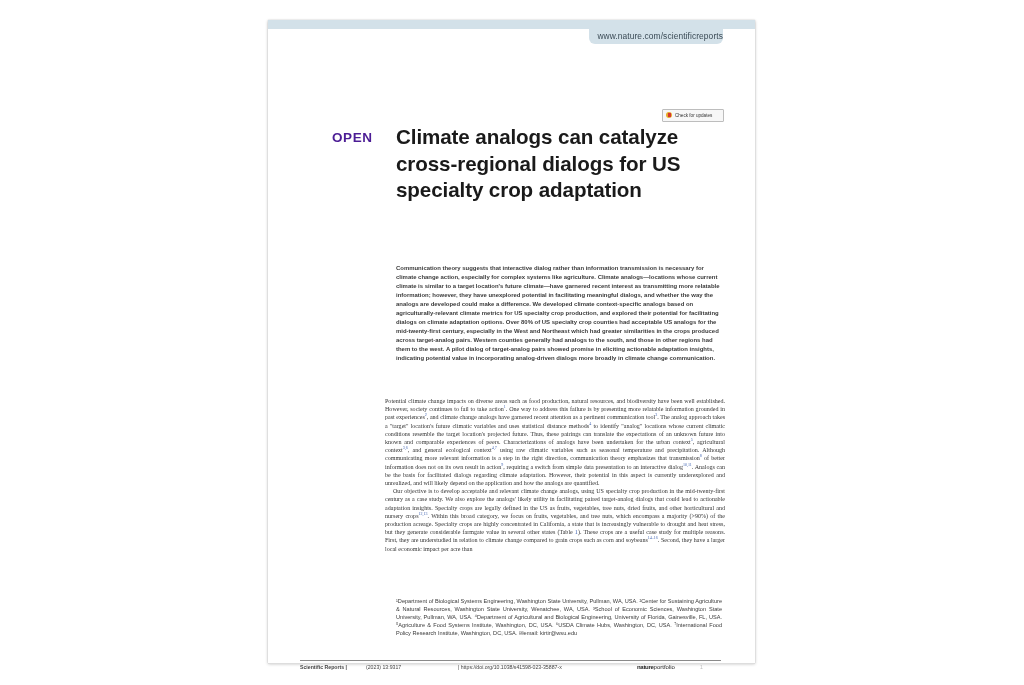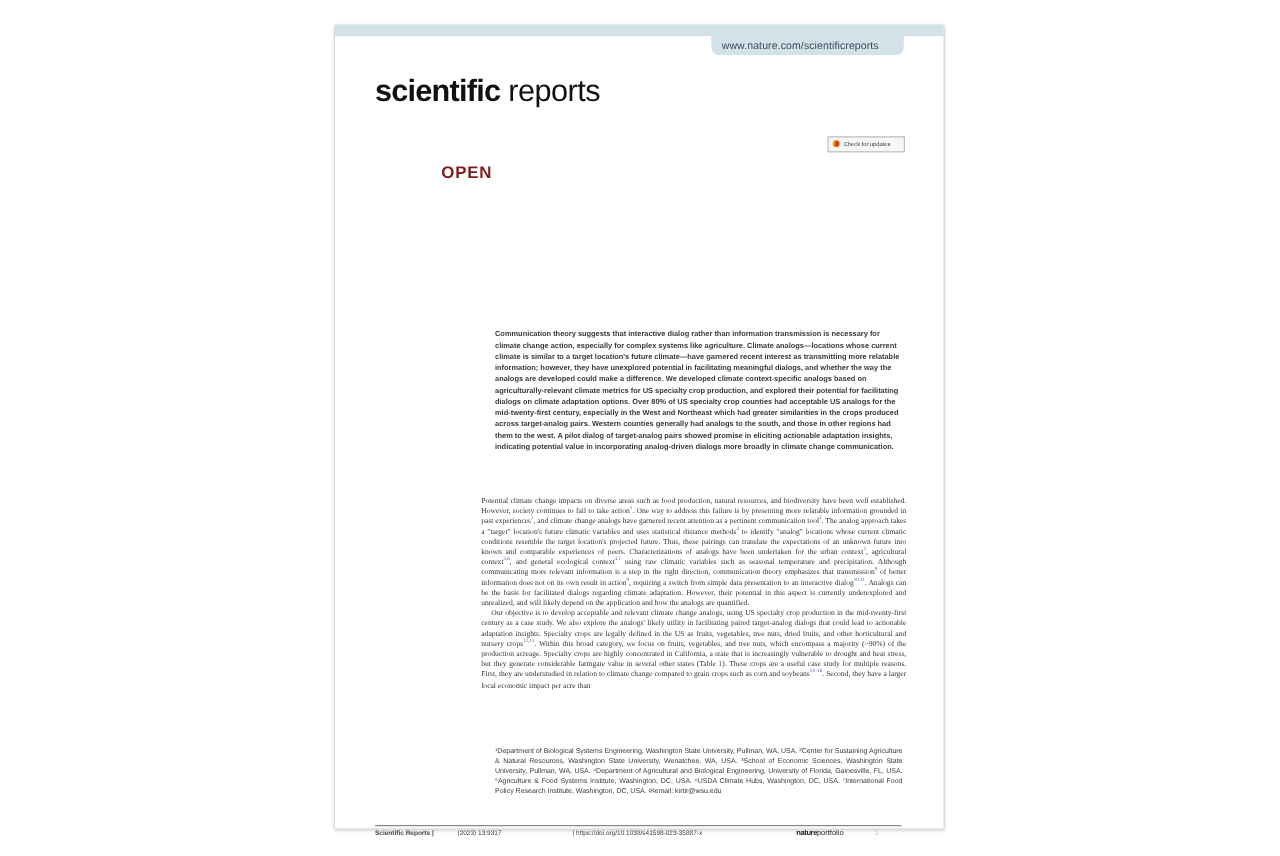--- a/index.html
+++ b/index.html
@@ -9,21 +9,21 @@
   }
   .page {
     position: absolute; left: 268px; top: 20px; width: 487px; height: 643px;
     background: #ffffff;
     box-shadow: 0 1px 3px rgba(0,0,0,0.25), 0 0 1px rgba(0,0,0,0.2);
   }
   .topbar {
     position: absolute; left: 0; top: 0; width: 100%; height: 9px; background: #d3e1e9;
   }
   .url-tab {
-    position: absolute; right: 32px; top: 9px; height: 15px; padding: 0 20px 0 8px;
+    position: absolute; right: 32px; top: 9px; height: 15px; padding: 0 0 0 8px;
     background: #d3e1e9; border-bottom-left-radius: 6px; border-bottom-right-radius: 6px;
     font-size: 8.4px; color: #3a4a55; line-height: 14px; letter-spacing: 0.1px;
   }
   .journal-logo {
     position: absolute; left: 32px; top: 40px; font-size: 24.5px; color: #111;
     letter-spacing: -0.4px; white-space: nowrap;
   }
   .journal-logo .bold { font-weight: bold; letter-spacing: -0.6px; }
   .updates-badge {
     position: absolute; left: 394px; top: 89px; width: 60px; height: 11px;
@@ -31,21 +31,21 @@
     font-size: 4.6px; line-height: 11px; color: #333; white-space: nowrap;
   }
   .updates-badge .badge-icon {
     display: inline-block; width: 6px; height: 6px; margin: 0 3px 0 3px; vertical-align: middle;
     border-radius: 50%; background: #e7ad2b; position: relative; top: -1px;
   }
   .updates-badge .badge-icon::after {
     content: ""; position: absolute; left: 1.5px; top: 1px; width: 3px; height: 4px; background: #d6382f;
   }
   .open-label {
-    position: absolute; left: 85px; top: 110px; font-size: 13.5px; font-weight: bold; color: #7f1d1d;
+    position: absolute; left: 64px; top: 110px; font-size: 13.5px; font-weight: bold; color: #4c1d95;
     letter-spacing: 0.6px;
   }
   .title {
     position: absolute; left: 128px; top: 104px; width: 330px; font-size: 20.6px; line-height: 26.5px;
     font-weight: bold; color: #1a1a1a; letter-spacing: -0.1px;
   }
   .authors {
     position: absolute; left: 128px; top: 187px; width: 330px; font-size: 7.3px; line-height: 11.2px;
     font-weight: bold; color: #333;
   }
@@ -78,27 +78,27 @@
   .f-pageno { left: 400px; color: #bbb; }
   .bottom-shadow { position: absolute; left: 0; bottom: -1px; width: 100%; height: 1px; background: #ddd; }
 </style>
 </head>
 <body>
 
 <div class="page">
   <div class="topbar"></div>
   <div class="url-tab">www.nature.com/scientificreports</div>
 
-  <div class="journal-logo"><span class="bold">scientific</span><span> reports</span></div>
 
   <div class="updates-badge">
     <span class="badge-icon"></span><span>Check for updates</span>
   </div>
 
   <div class="open-label">OPEN</div>
+  <div class="title">Climate analogs can catalyze cross-regional dialogs for US specialty crop adaptation</div>
   <div class="abstract">Communication theory suggests that interactive dialog rather than information transmission is necessary for climate change action, especially for complex systems like agriculture. Climate analogs—locations whose current climate is similar to a target location's future climate—have garnered recent interest as transmitting more relatable information; however, they have unexplored potential in facilitating meaningful dialogs, and whether the way the analogs are developed could make a difference. We developed climate context-specific analogs based on agriculturally-relevant climate metrics for US specialty crop production, and explored their potential for facilitating dialogs on climate adaptation options. Over 80% of US specialty crop counties had acceptable US analogs for the mid-twenty-first century, especially in the West and Northeast which had greater similarities in the crops produced across target-analog pairs. Western counties generally had analogs to the south, and those in other regions had them to the west. A pilot dialog of target-analog pairs showed promise in eliciting actionable adaptation insights, indicating potential value in incorporating analog-driven dialogs more broadly in climate change communication.</div>
 
   <div class="body-text">
     <p><span>Potential climate change impacts on diverse areas such as food production, natural resources, and biodiversity have been well established. However, society continues to fail to take action</span><sup class="ref">1</sup><span>. One way to address this failure is by presenting more relatable information grounded in past experiences</span><sup class="ref">2</sup><span>, and climate change analogs have garnered recent attention as a pertinent communication tool</span><sup class="ref">3</sup><span>. The analog approach takes a "target" location's future climatic variables and uses statistical distance methods</span><sup class="ref">4</sup><span> to identify "analog" locations whose current climatic conditions resemble the target location's projected future. Thus, these pairings can translate the expectations of an unknown future into known and comparable experiences of peers. Characterizations of analogs have been undertaken for the urban context</span><sup class="ref">5</sup><span>, agricultural context</span><sup class="ref">3,6</sup><span>, and general ecological context</span><sup class="ref">4,7</sup><span> using raw climatic variables such as seasonal temperature and precipitation. Although communicating more relevant information is a step in the right direction, communication theory emphasizes that transmission</span><sup class="ref">8</sup><span> of better information does not on its own result in action</span><sup class="ref">9</sup><span>, requiring a switch from simple data presentation to an interactive dialog</span><sup class="ref">10,11</sup><span>. Analogs can be the basis for facilitated dialogs regarding climate adaptation. However, their potential in this aspect is currently underexplored and unrealized, and will likely depend on the application and how the analogs are quantified.</span></p>
     <p><span>Our objective is to develop acceptable and relevant climate change analogs, using US specialty crop production in the mid-twenty-first century as a case study. We also explore the analogs' likely utility in facilitating paired target-analog dialogs that could lead to actionable adaptation insights. Specialty crops are legally defined in the US as fruits, vegetables, tree nuts, dried fruits, and other horticultural and nursery crops</span><sup class="ref">12,13</sup><span>. Within this broad category, we focus on fruits, vegetables, and tree nuts, which encompass a majority (&gt;90%) of the production acreage. Specialty crops are highly concentrated in California, a state that is increasingly vulnerable to drought and heat stress, but they generate considerable farmgate value in several other states (Table </span><span class="ref-inline" style="color:#3a5fb0">1</span><span>). These crops are a useful case study for multiple reasons. First, they are understudied in relation to climate change compared to grain crops such as corn and soybeans</span><sup class="ref">14–16</sup><span>. Second, they have a larger local economic impact per acre than</span></p>
   </div>
 
   <div class="affiliations">¹Department of Biological Systems Engineering, Washington State University, Pullman, WA, USA. ²Center for Sustaining Agriculture &amp; Natural Resources, Washington State University, Wenatchee, WA, USA. ³School of Economic Sciences, Washington State University, Pullman, WA, USA. ⁴Department of Agricultural and Biological Engineering, University of Florida, Gainesville, FL, USA. ⁵Agriculture &amp; Food Systems Institute, Washington, DC, USA. ⁶USDA Climate Hubs, Washington, DC, USA. ⁷International Food Policy Research Institute, Washington, DC, USA. ✉email: kirtir@wsu.edu</div>
 
   <div class="footer-rule"></div>

